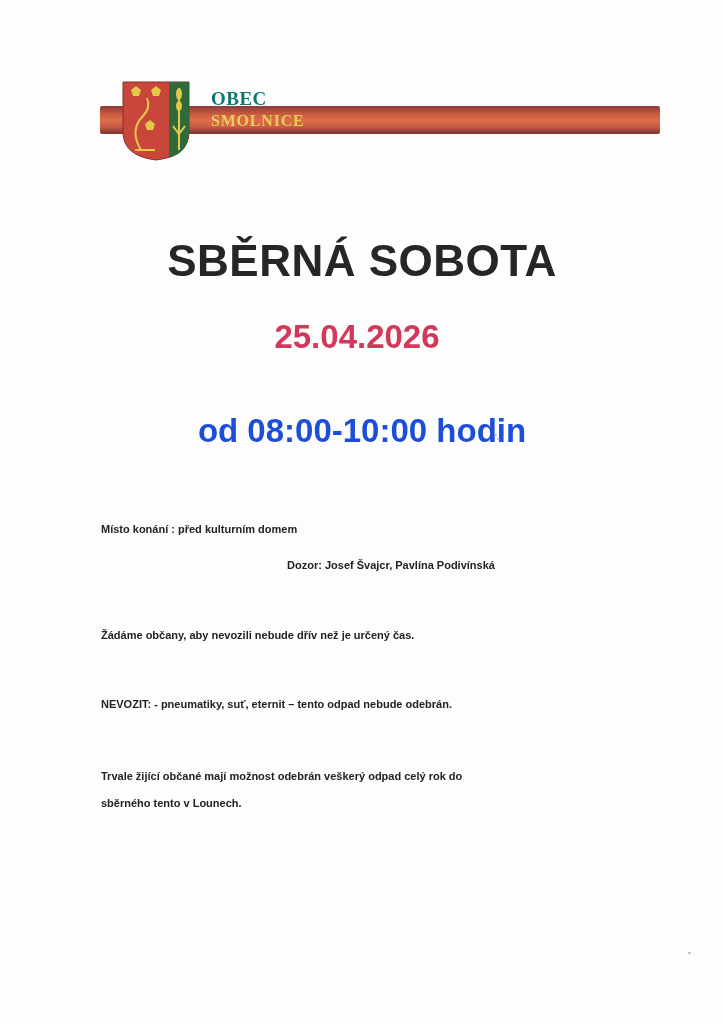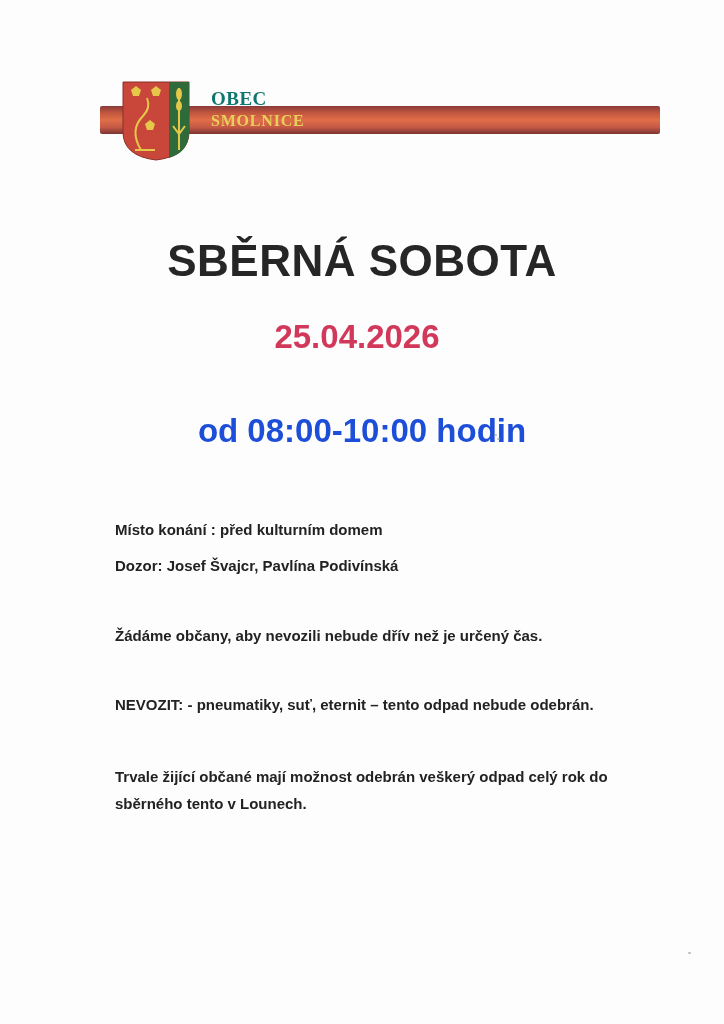--- a/index.html
+++ b/index.html
@@ -31,21 +31,21 @@
     }
     .date {
       position: absolute; left: 0; top: 318px; width: 714px; text-align: center;
       font-weight: bold; font-size: 33px; color: #d2385a;
     }
     .time {
       position: absolute; left: 0; top: 388px; width: 724px; text-align: center;
       font-weight: bold; font-size: 33px; color: #1d4ed8; margin-top: 24px;
     }
     .para {
-      position: absolute; left: 115px; font-weight: bold; font-size: 15px; color: #222;
+      position: absolute; left: 101px; font-weight: bold; font-size: 11px; color: #222;
       line-height: 27px; width: 580px;
     }
     .speck { position: absolute; width: 3px; height: 2px; background: #9aa; border-radius: 1px; opacity: 0.7; }
   </style>
 </head>
 <body>
 
 <div class="header">
   <div class="banner"></div>
   <svg class="crest" viewBox="0 0 70 82">
@@ -63,21 +63,21 @@
   </svg>
   <div class="obec">OBEC</div>
   <div class="smolnice">SMOLNICE</div>
 </div>
 
 <div class="title">SBĚRNÁ SOBOTA</div>
 <div class="date">25.04.2026</div>
 <div class="time">od 08:00-10:00 hodin</div>
 
 <div class="para" style="top:516px;">Místo konání : před kulturním domem</div>
-<div class="para" style="top:552px;">Dozor: Josef Švajcr, Pavlína Podivínská</div>
+<div class="para" style="top:552px;text-align:center;">Dozor: Josef Švajcr, Pavlína Podivínská</div>
 <div class="para" style="top:622px;">Žádáme občany, aby nevozili nebude dřív než je určený čas.</div>
 <div class="para" style="top:691px;">NEVOZIT: - pneumatiky, suť, eternit – tento odpad nebude odebrán.</div>
 <div class="para" style="top:763px;">Trvale žijící občané mají možnost odebrán veškerý odpad celý rok do</div>
 <div class="para" style="top:790px;">sběrného tento v Lounech.</div>
 
 <div class="speck" style="left:494px; top:434px;"></div>
 <div class="speck" style="left:497px; top:438px;"></div>
 <div class="speck" style="left:688px; top:952px;"></div>
 
 </body></html>

